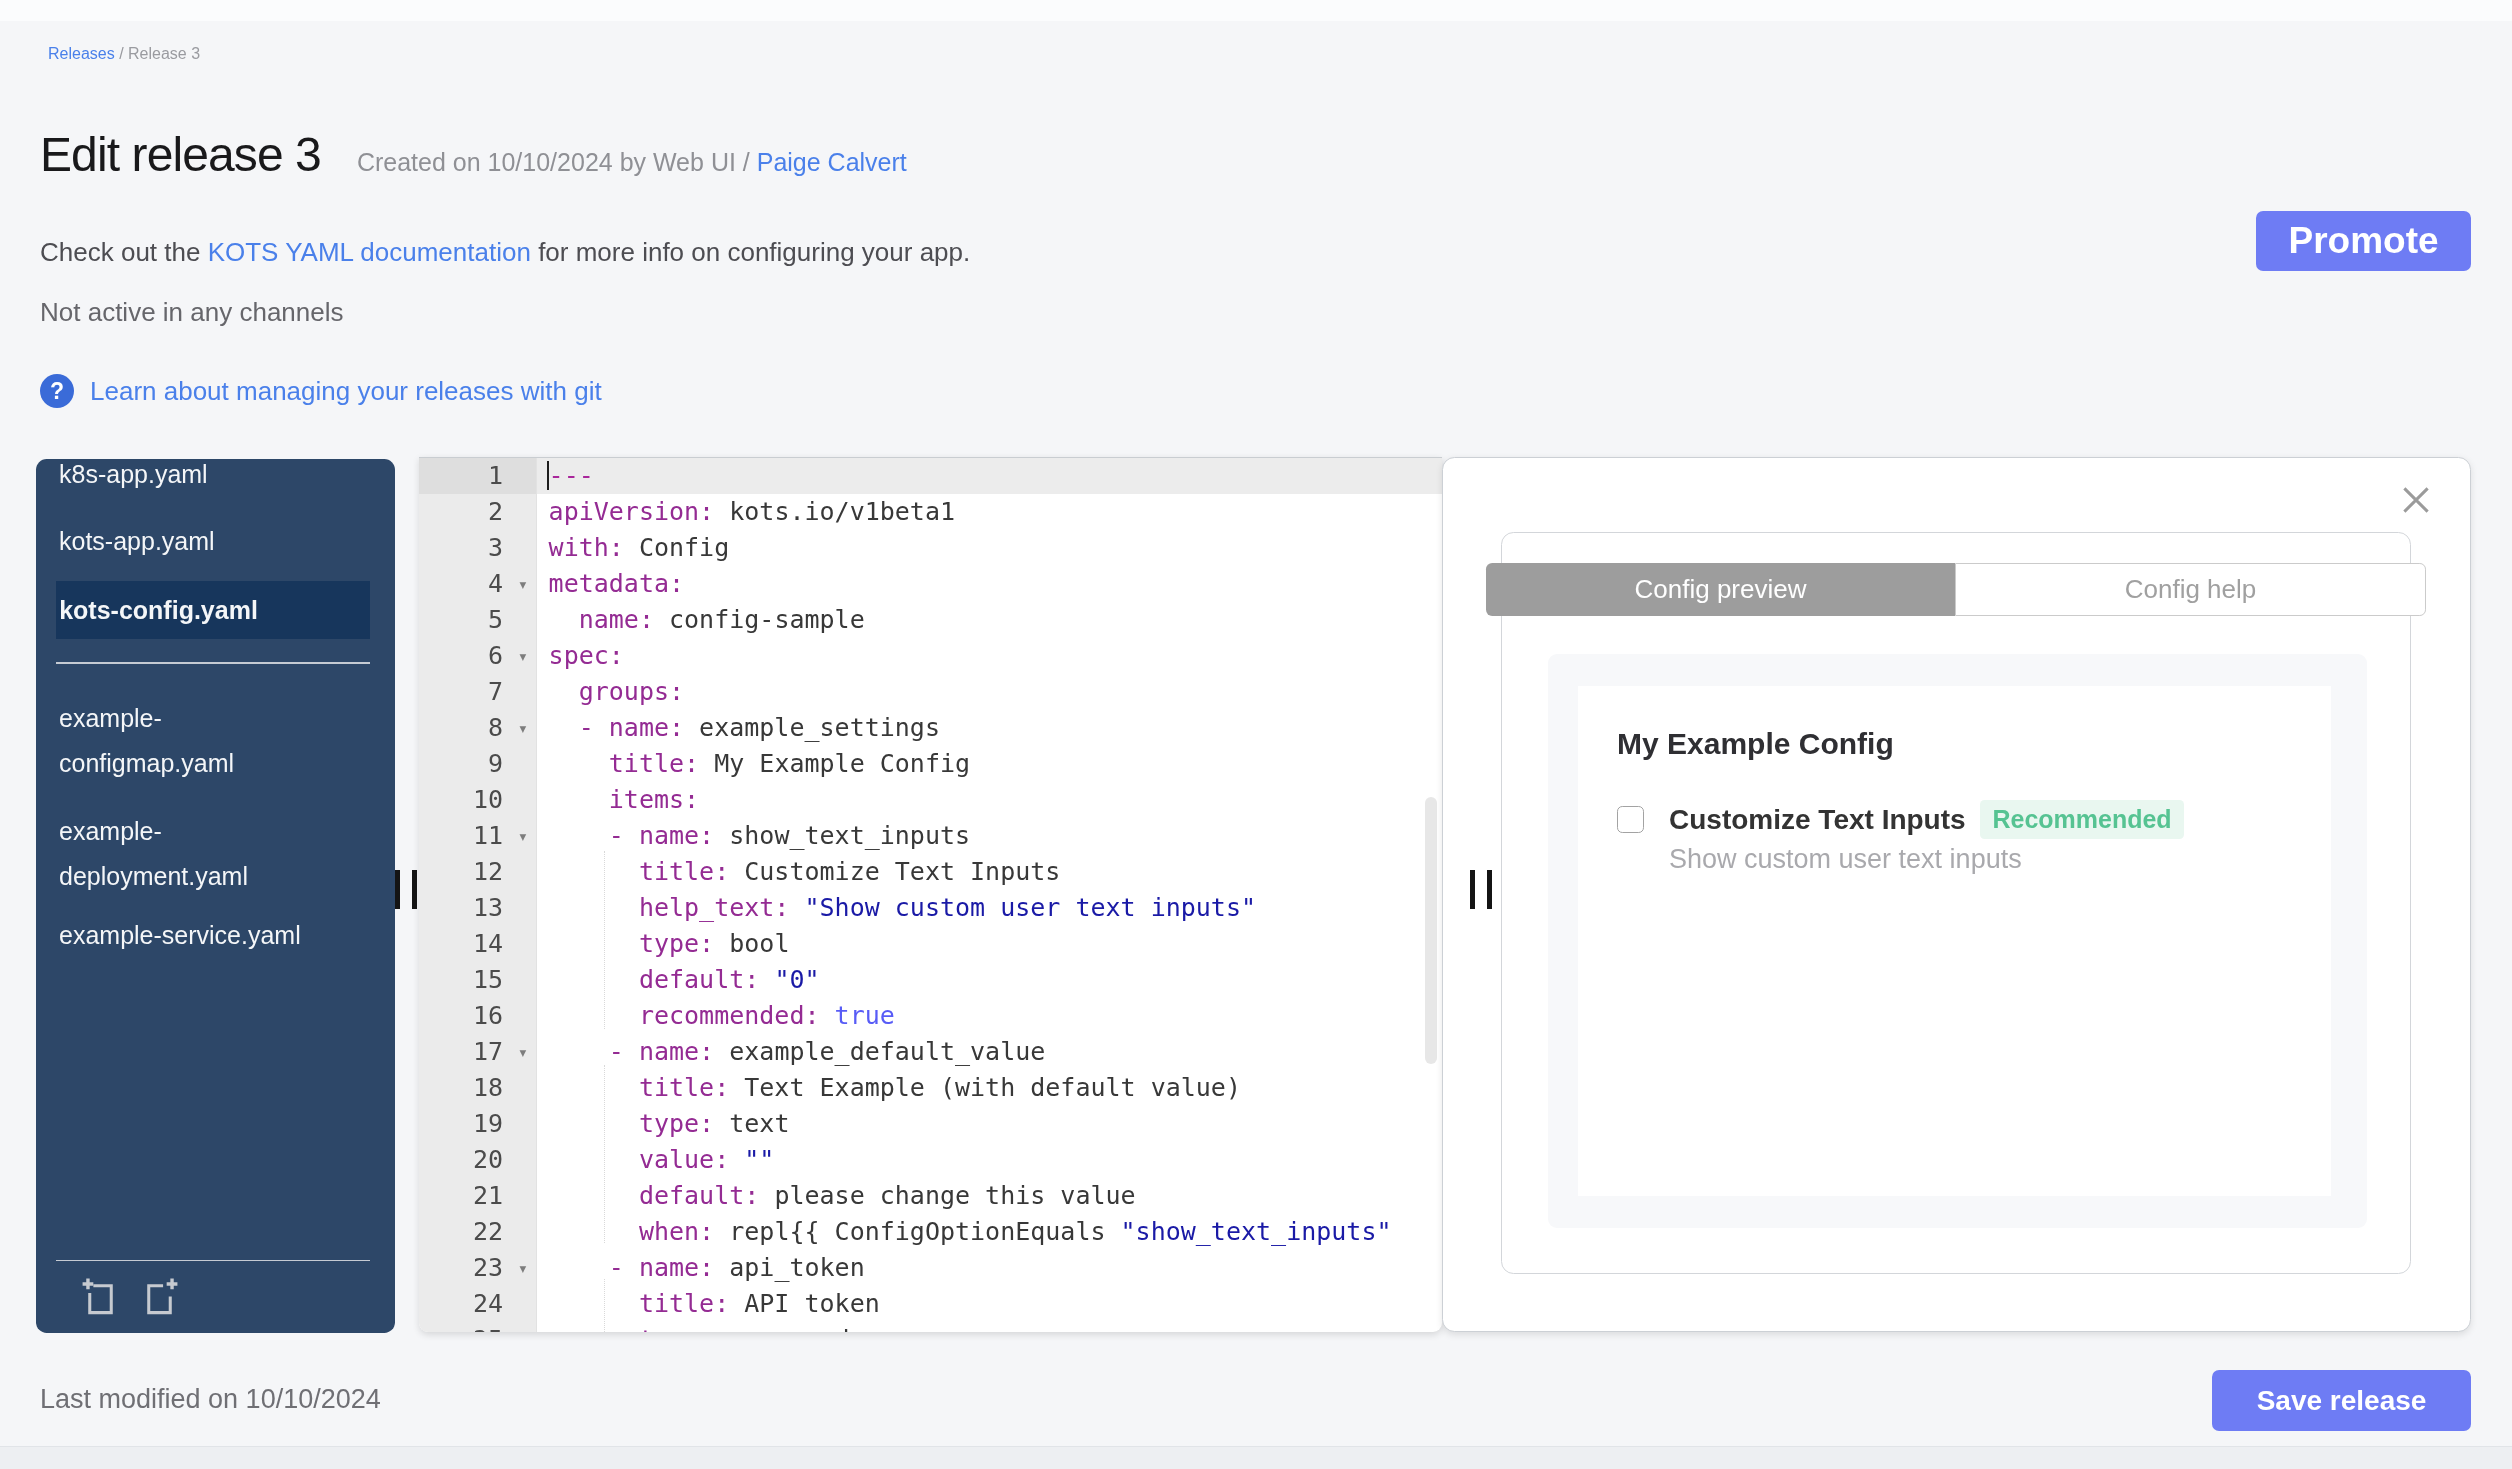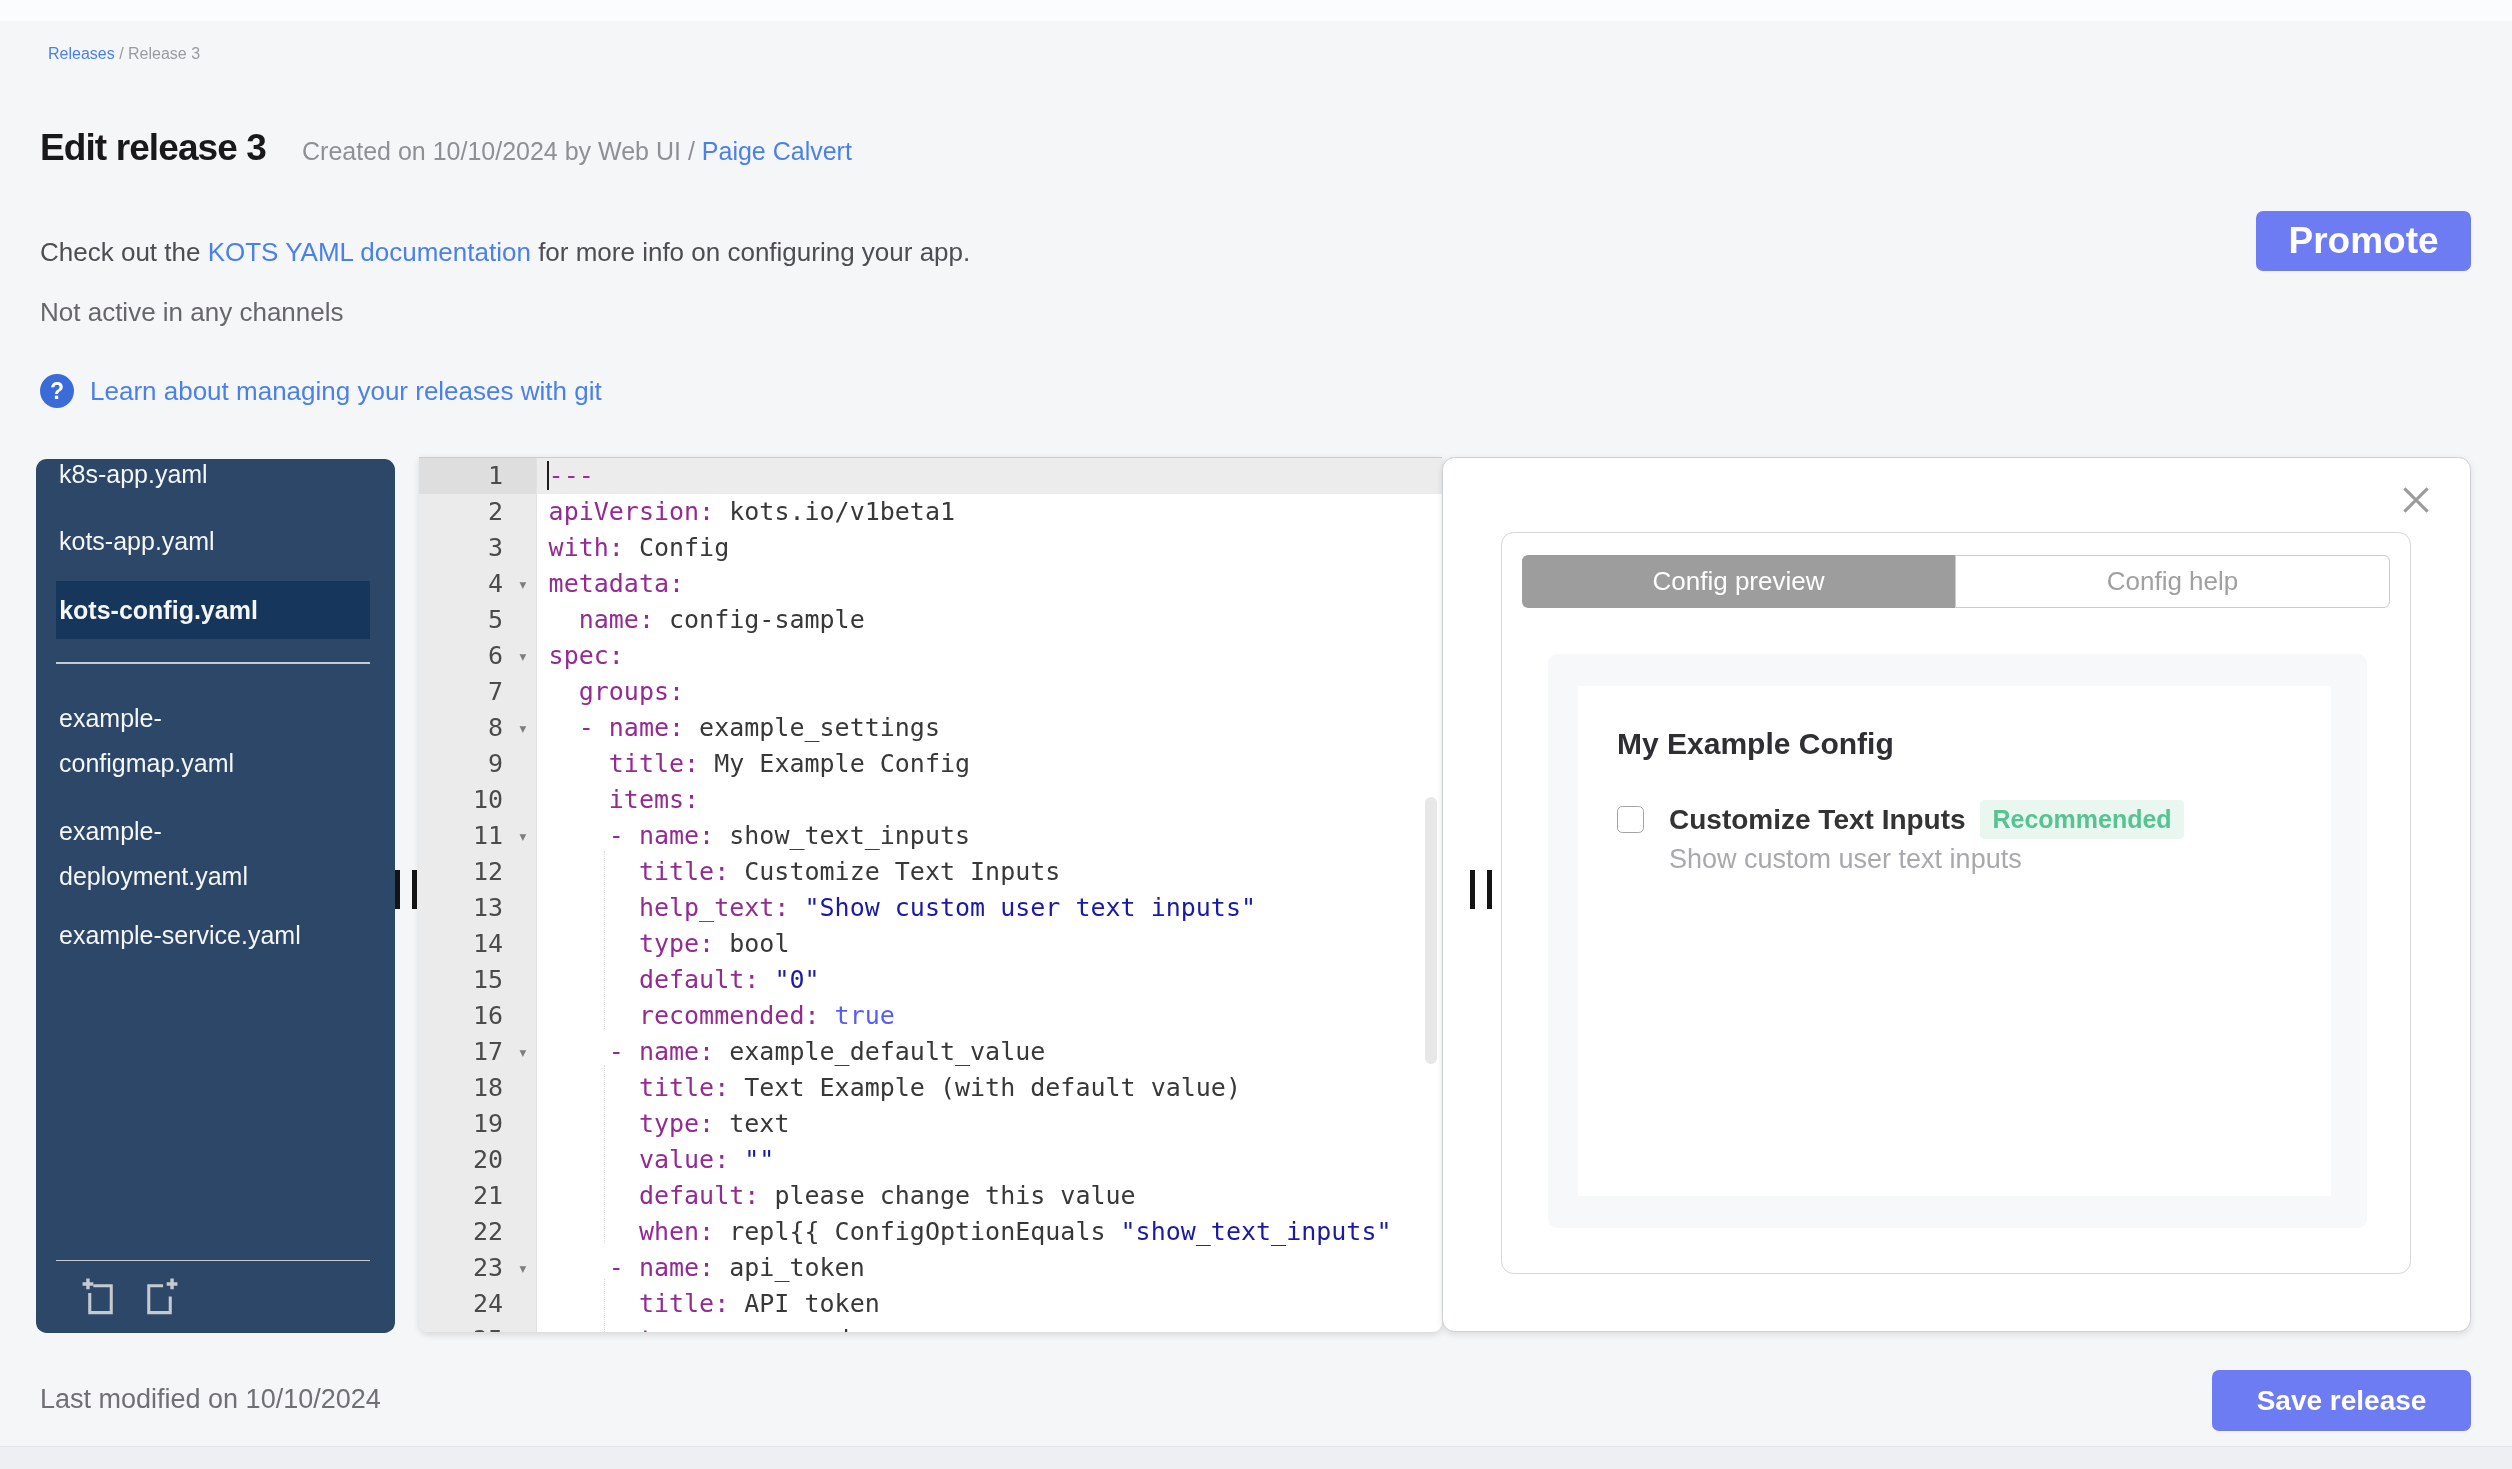--- a/index.html
+++ b/index.html
@@ -13,21 +13,21 @@
     position:relative; overflow:hidden;
   }
   a{color:var(--link); text-decoration:none; cursor:pointer}
   .topstrip{position:absolute;left:0;top:0;width:100%;height:21.4px;background:#fbfcfd}
   .footstrip{position:absolute;left:0;top:1446px;width:100%;height:23px;background:#edeff2;border-top:0.9px solid #e1e4e8}
 
   .breadcrumb{position:absolute;left:48px;top:45px;font-size:16px}
   .breadcrumb .sep,.breadcrumb .cur{color:#9a9ba0}
 
   .titlerow{position:absolute;left:40px;top:127px;display:flex;align-items:baseline}
-  .titlerow h1{font-size:37px;font-weight:bold;letter-spacing:-0.9px;color:#19191b}
+  .titlerow h1{font-size:48px;font-weight:normal;letter-spacing:-0.9px;color:#19191b}
   .created{margin-left:36px;font-size:25px;color:#8f9095}
 
   .btn{background:var(--accent);color:#fff;border:none;border-radius:7.1px;font-weight:bold;
        font-family:"Liberation Sans",sans-serif;cursor:pointer;display:flex;align-items:center;justify-content:center}
   .promote{position:absolute;right:41px;top:211px;height:60px;width:215px;font-size:37px}
   .save{position:absolute;right:41px;top:1370px;height:61px;width:259px;font-size:28px}
 
   .docsline{position:absolute;left:40px;top:237px;font-size:26px;color:#4d4d52}
   .notactive{position:absolute;left:40px;top:297px;font-size:26px;color:#66666b}
   .learnrow{position:absolute;left:40px;top:374px;display:flex;align-items:center;gap:16px;font-size:26px}
@@ -81,21 +81,21 @@
   .g2{top:607px;height:178px}
   .g3{top:821px;height:53px}
   .vthumb{position:absolute;right:5.3px;top:339px;width:11.6px;height:267px;background:#e7e7e7;border-radius:6.2px}
 
   
   .panel{position:absolute;left:1406px;top:0.9px;width:1029px;height:875px;background:#fff;
          border:0.9px solid #ccd0d5;border-radius:12.5px;box-shadow:0 2.7px 7.1px rgba(0,0,0,.10)}
   .close{position:absolute;top:25px;right:37px;cursor:pointer}
   .innercard{position:absolute;left:58px;top:74px;width:910px;height:742px;
              border:0.9px solid #d3d6da;border-radius:12.5px}
-  .tabs{position:absolute;top:22px;left:50%;transform:translateX(-50%);width:868px;height:53px;display:flex}
+  .tabs{position:absolute;top:30px;left:50%;transform:translateX(-50%);width:940px;height:53px;display:flex}
   .tab{flex:1;font-family:"Liberation Sans",sans-serif;font-size:26px;cursor:pointer}
   .tab.active{background:#9d9d9d;color:#fff;border:none;border-radius:6.2px 0 0 6.2px}
   .tab.inactive{background:#fff;color:#a0a0a0;border:0.9px solid #cbcbcb;border-radius:0 6.2px 6.2px 0}
   .graybox{position:absolute;left:46px;top:121px;width:819px;height:574px;background:#f7f8fa;border-radius:9px}
   .whitebox{position:absolute;left:30px;top:32px;width:753px;height:510px;background:#fff;padding:41px 39px}
   .whitebox h2{font-size:30px;font-weight:bold;color:#2f2f33}
   .cfgrow{margin-top:39px;display:flex;align-items:center}
   .checkbox{width:27px;height:27px;border:1.8px solid #a3a3a3;border-radius:5.3px;background:#fff;flex:none;cursor:pointer}
   .cfglabel{margin-left:25px;font-size:28px;font-weight:bold;color:#333}
   .badge{margin-left:14.3px;font-size:25px;font-weight:bold;background:var(--badge_bg);color:var(--badge_text);

